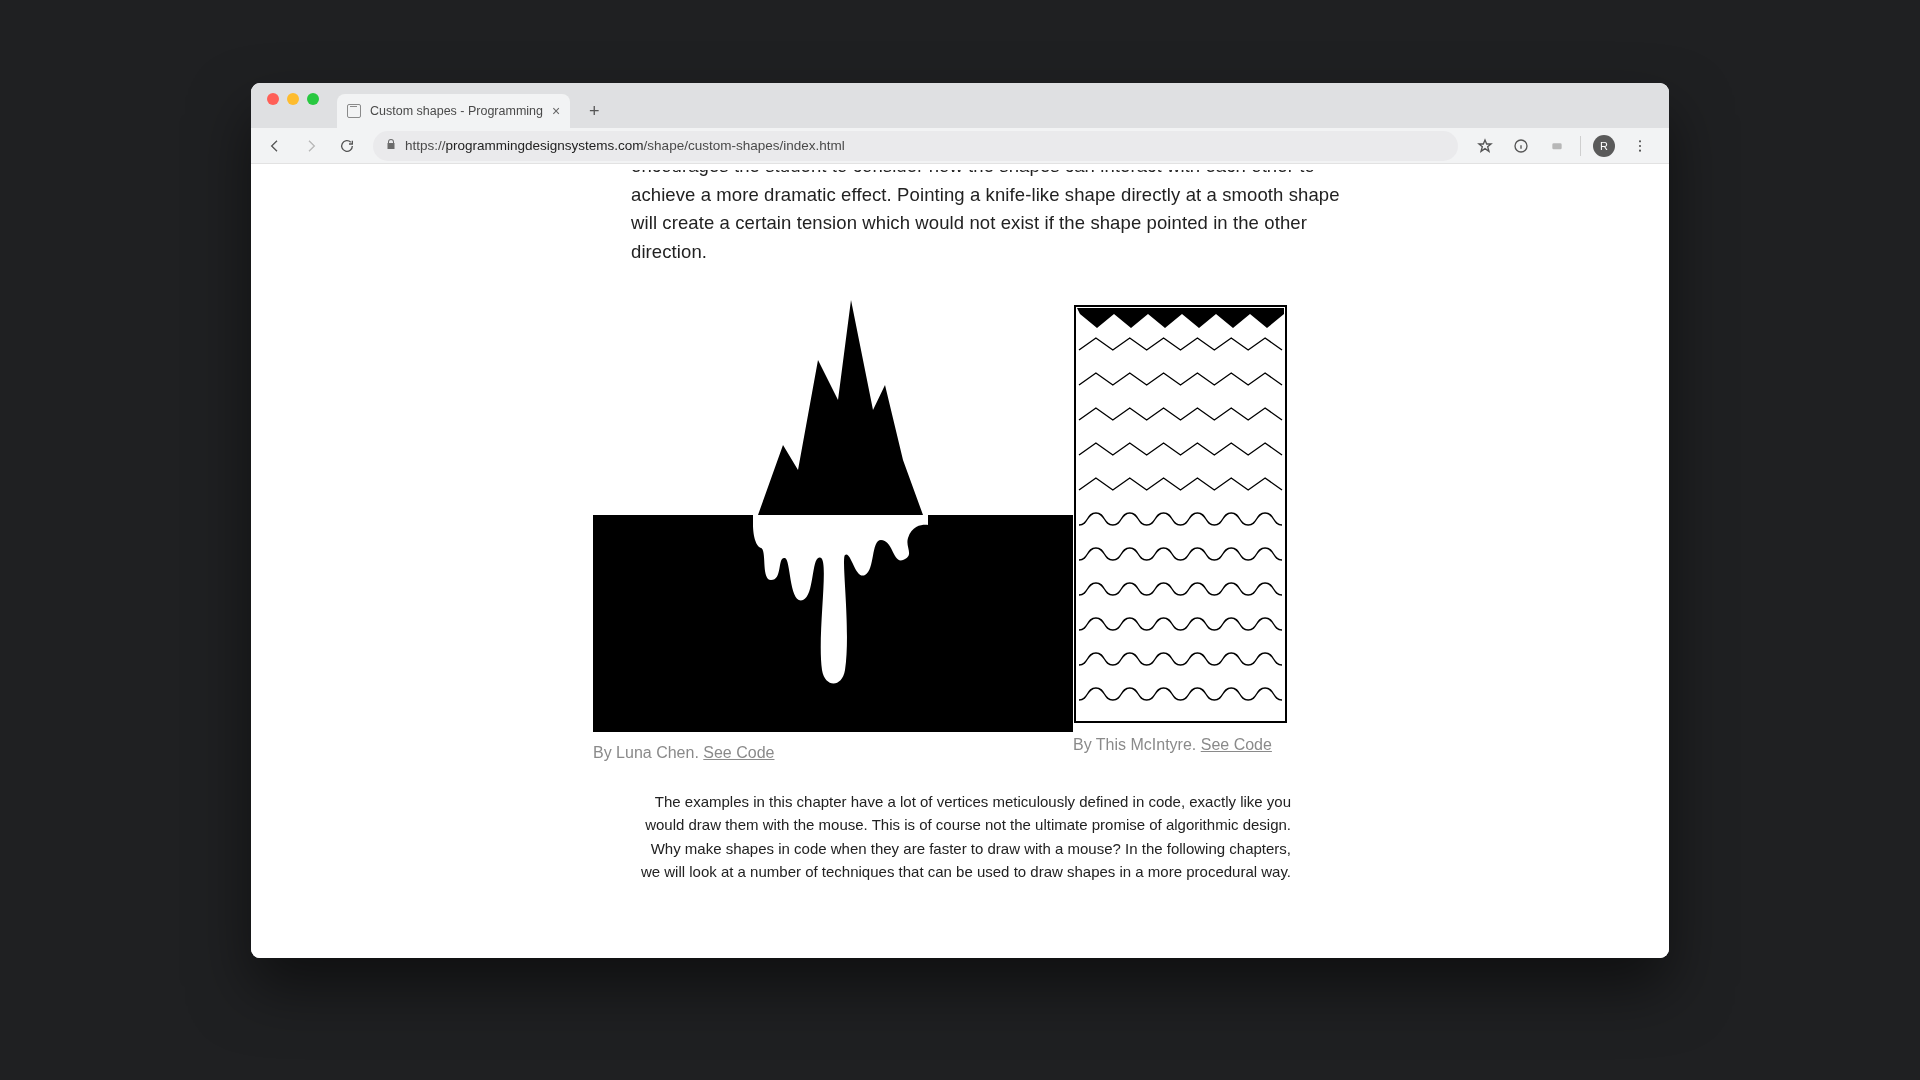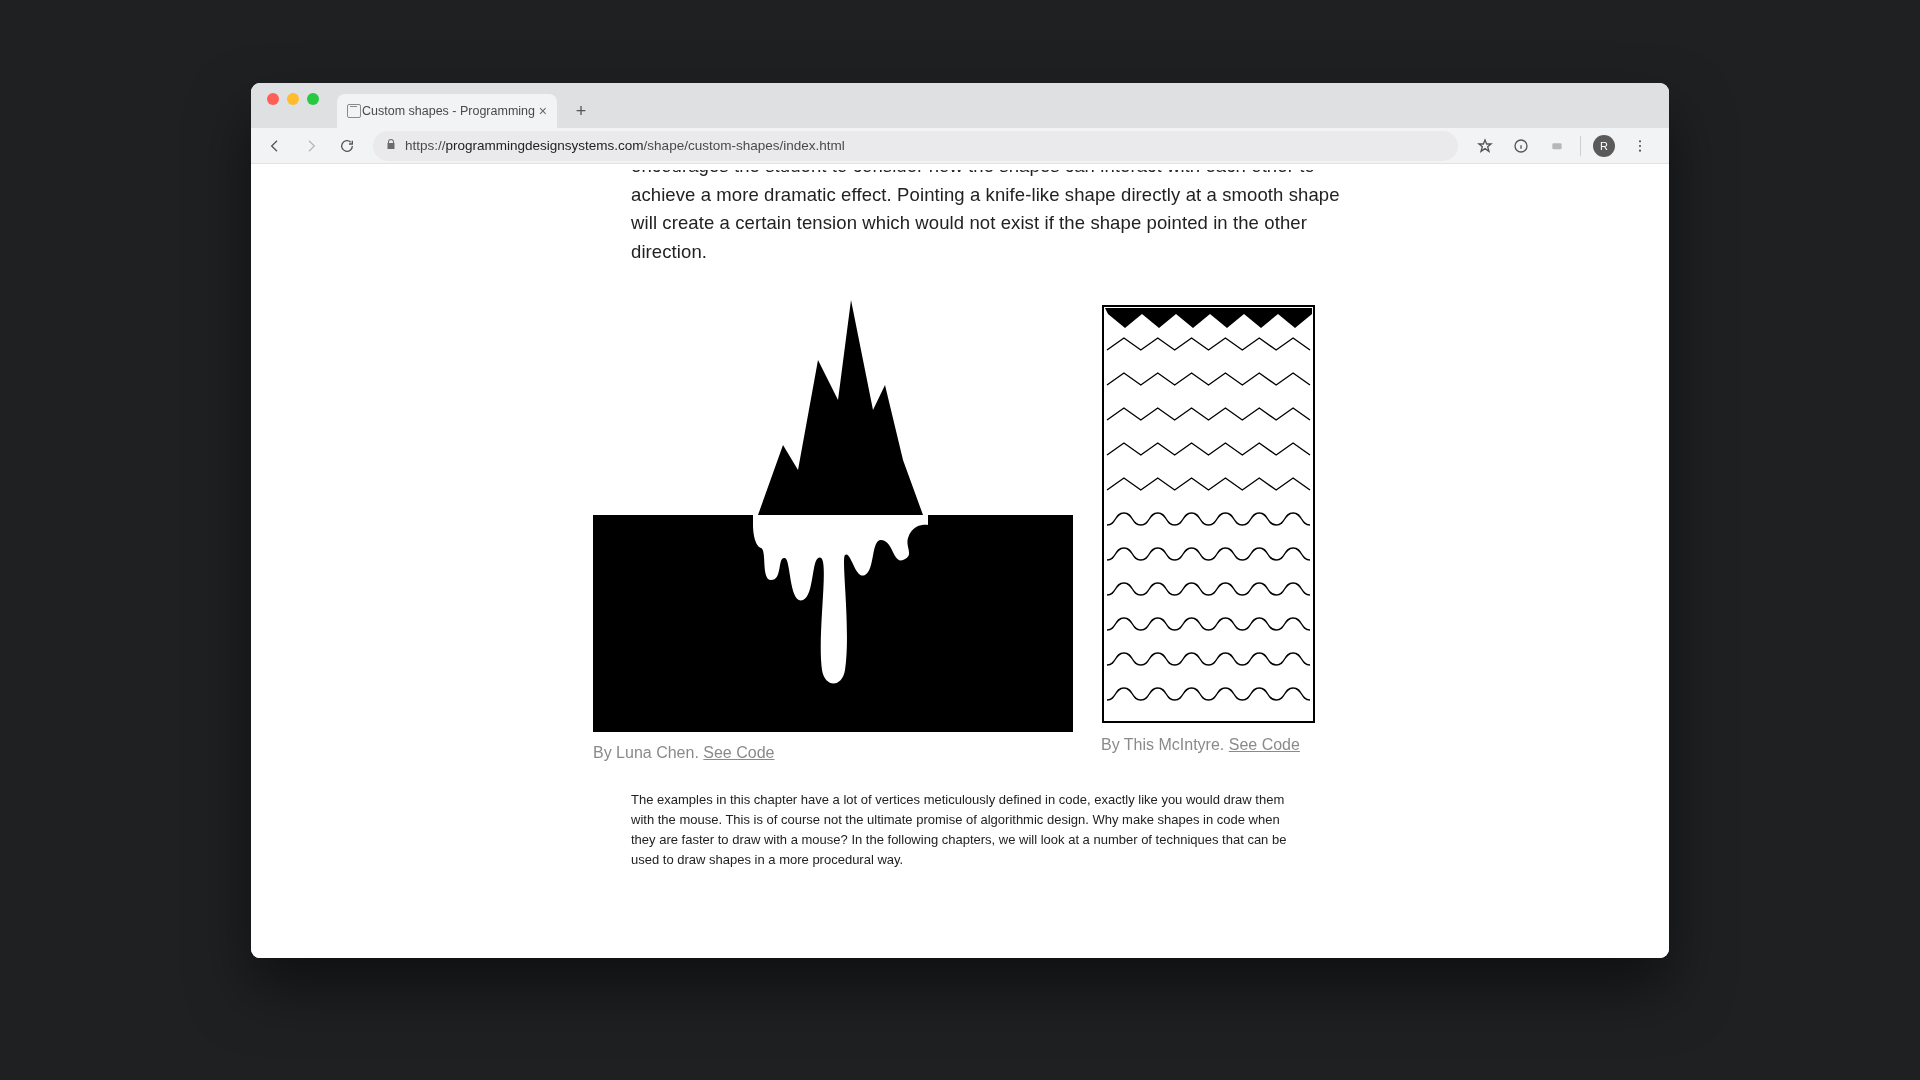--- a/index.html
+++ b/index.html
@@ -48,21 +48,21 @@
   .tl-min   { background:#febc2e; }
   .tl-max   { background:#28c840; }
   .tab {
     height: 34px;
     background: #f2f3f4;
     border-top-left-radius: 8px;
     border-top-right-radius: 8px;
     display: flex;
     align-items: center;
     padding: 0 10px;
-    gap: 1px;
+    gap: 9px;
     font-size: 12.5px;
     color: #4a4a4a;
     min-width: 220px;
     position: relative;
   }
   .tab .favicon {
     width: 14px; height: 14px; border:1px solid #8a8a8a; border-radius:2px;
     position: relative;
   }
   .tab .favicon::after{
@@ -137,21 +137,20 @@
     font-size: 18.5px;
     line-height: 1.55;
   }
   .article p { margin-bottom: 20px; letter-spacing: .1px;}
   .figures {
     position:absolute;
     left: 342px;
     top: 130px;
     width: 760px;
     display:flex;
-    gap: 28px;
   }
   .fig { display:flex; flex-direction:column; }
   .fig1 { width: 480px; }
   .fig2 { width: 215px; }
   .fig .canvas { width:100%; }
   .fig1 .canvas { height: 432px; }
   .fig2 .canvas { height: 420px; margin-top:4px;}
   .caption {
     margin-top: 12px;
     font-size: 16px;
@@ -160,22 +159,23 @@
   .caption a {
     color:#8a8a8a;
     text-decoration: underline;
   }
   .article2 {
     position:absolute;
     left: 380px;
     width: 660px;
     top: 620px;
     color:#222;
-    font-size: 13px;
+    font-size: 15px;
     line-height: 1.55;
+    text-align: right;
   }
 </style>
 </head>
 <body>
 
 <div class="stage">
 
   <div class="tabstrip">
     <div class="traffic">
       <span class="tl-close"></span>

